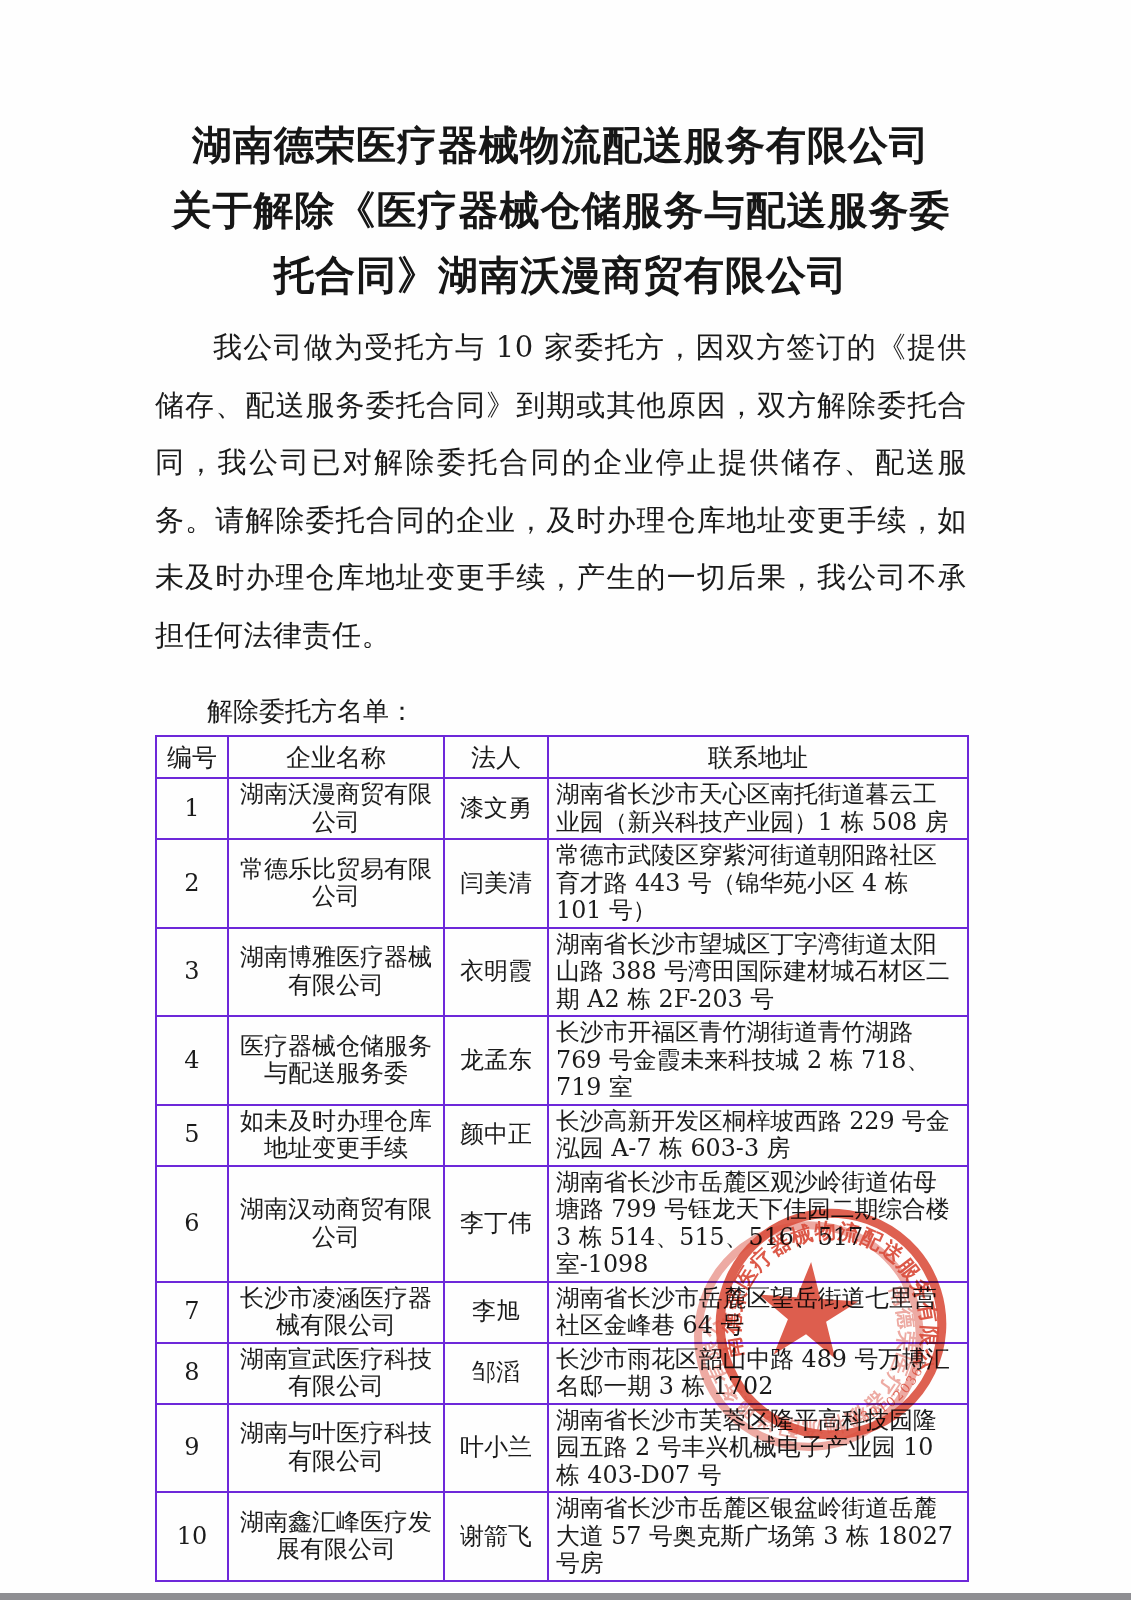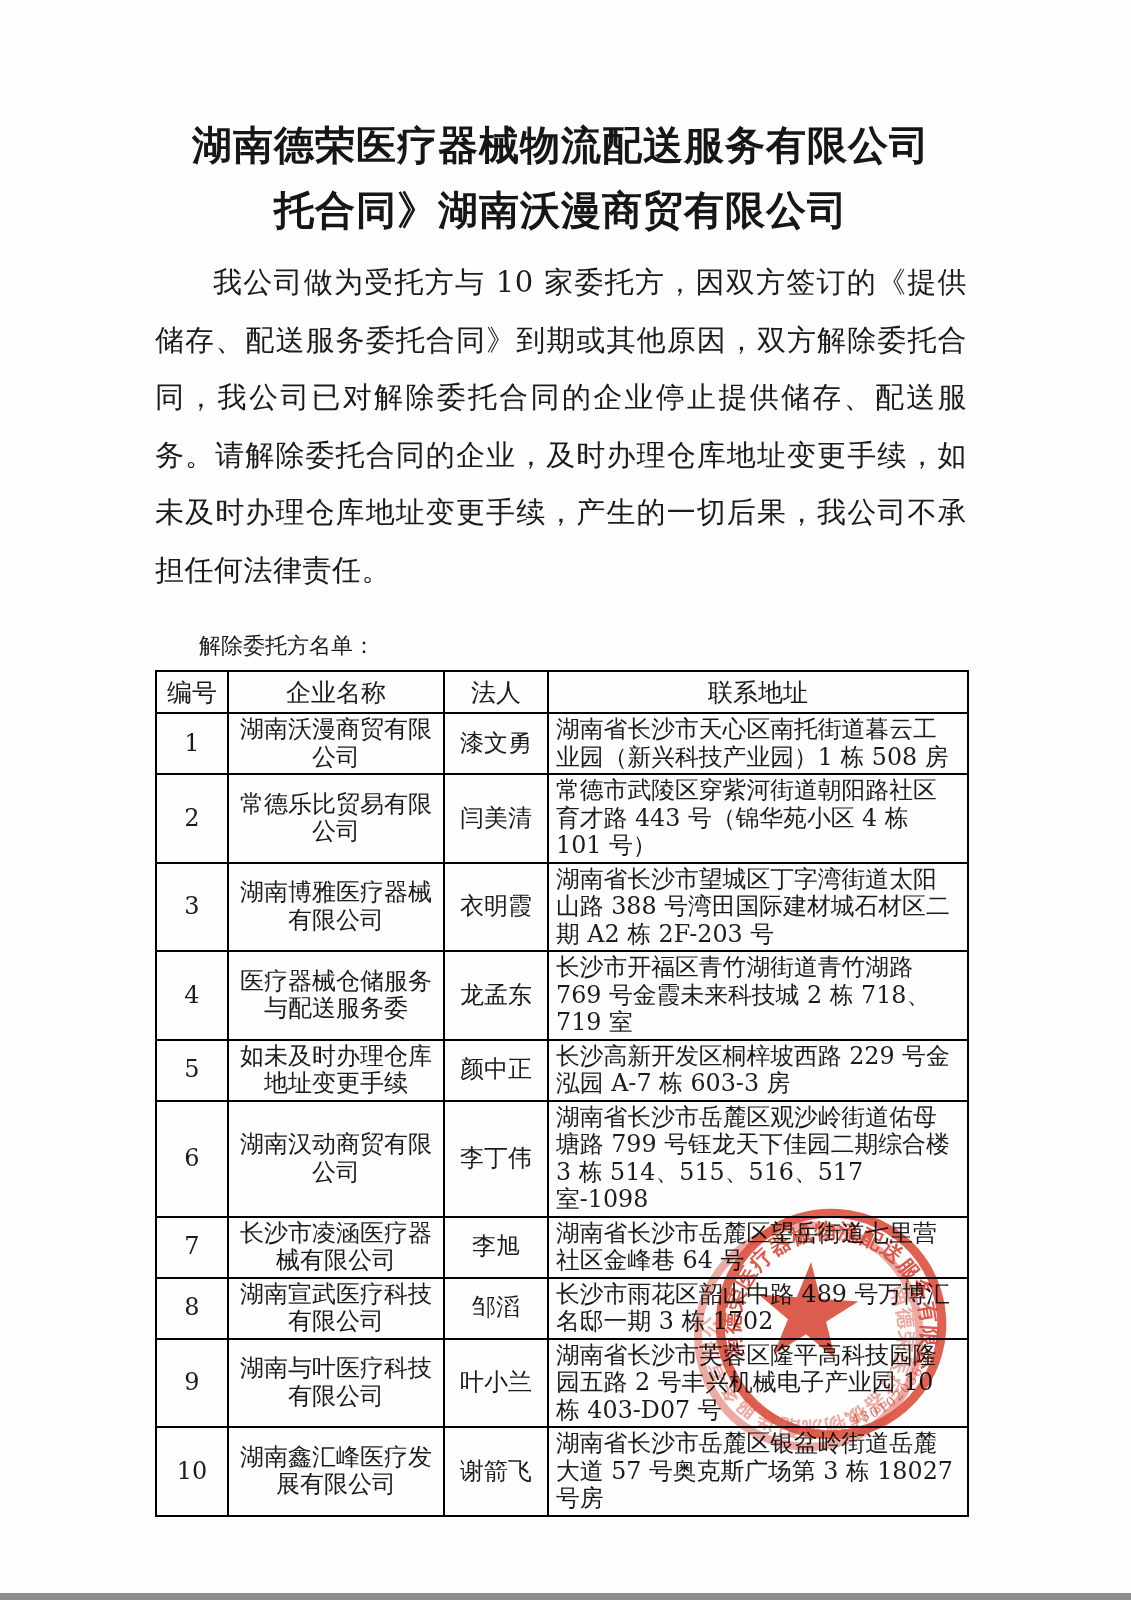--- a/index.html
+++ b/index.html
@@ -27,37 +27,37 @@
   .body-para{
     margin-top:12px;
     font-size:29px;
     line-height:57.5px;
     text-align:justify;
     text-indent:2em;
     letter-spacing:.5px;
   }
   .list-label{
     margin-top:16px;
-    font-size:22px;
+    font-size:26px;
     line-height:36px;
     text-indent:2em;
   }
   table.roster{
     margin-top:6px;
     border-collapse:collapse;
     width:812px;
     font-size:24px;
     table-layout:fixed;
   }
   table.roster col.c-no{width:72px;}
   table.roster col.c-company{width:216px;}
   table.roster col.c-legal{width:104px;}
   table.roster col.c-addr{width:420px;}
   .roster th,.roster td{
-    border:2px solid #000000;
+    border:2px solid #6d28d9;
     vertical-align:middle;
   }
   .roster th{
     font-weight:normal;
     height:40px;
     font-size:25px;
     text-align:center;
     padding:0;
   }
   .roster td{
@@ -85,20 +85,21 @@
     background:#8e8e92;
   }
 </style>
 </head>
 <body>
 
 <div class="content">
 
   <header class="doc-title">
     <div>湖南德荣医疗器械物流配送服务有限公司</div>
+    <div>关于解除《医疗器械仓储服务与配送服务委</div>
     <div>托合同》湖南沃漫商贸有限公司</div>
   </header>
 
   <p class="body-para">我公司做为受托方与 10 家委托方，因双方签订的《提供储存、配送服务委托合同》到期或其他原因，双方解除委托合同，我公司已对解除委托合同的企业停止提供储存、配送服务。请解除委托合同的企业，及时办理仓库地址变更手续，如未及时办理仓库地址变更手续，产生的一切后果，我公司不承担任何法律责任。</p>
 
   <div class="list-label">解除委托方名单：</div>
 
   <table class="roster">
     <colgroup>
       <col class="c-no">

